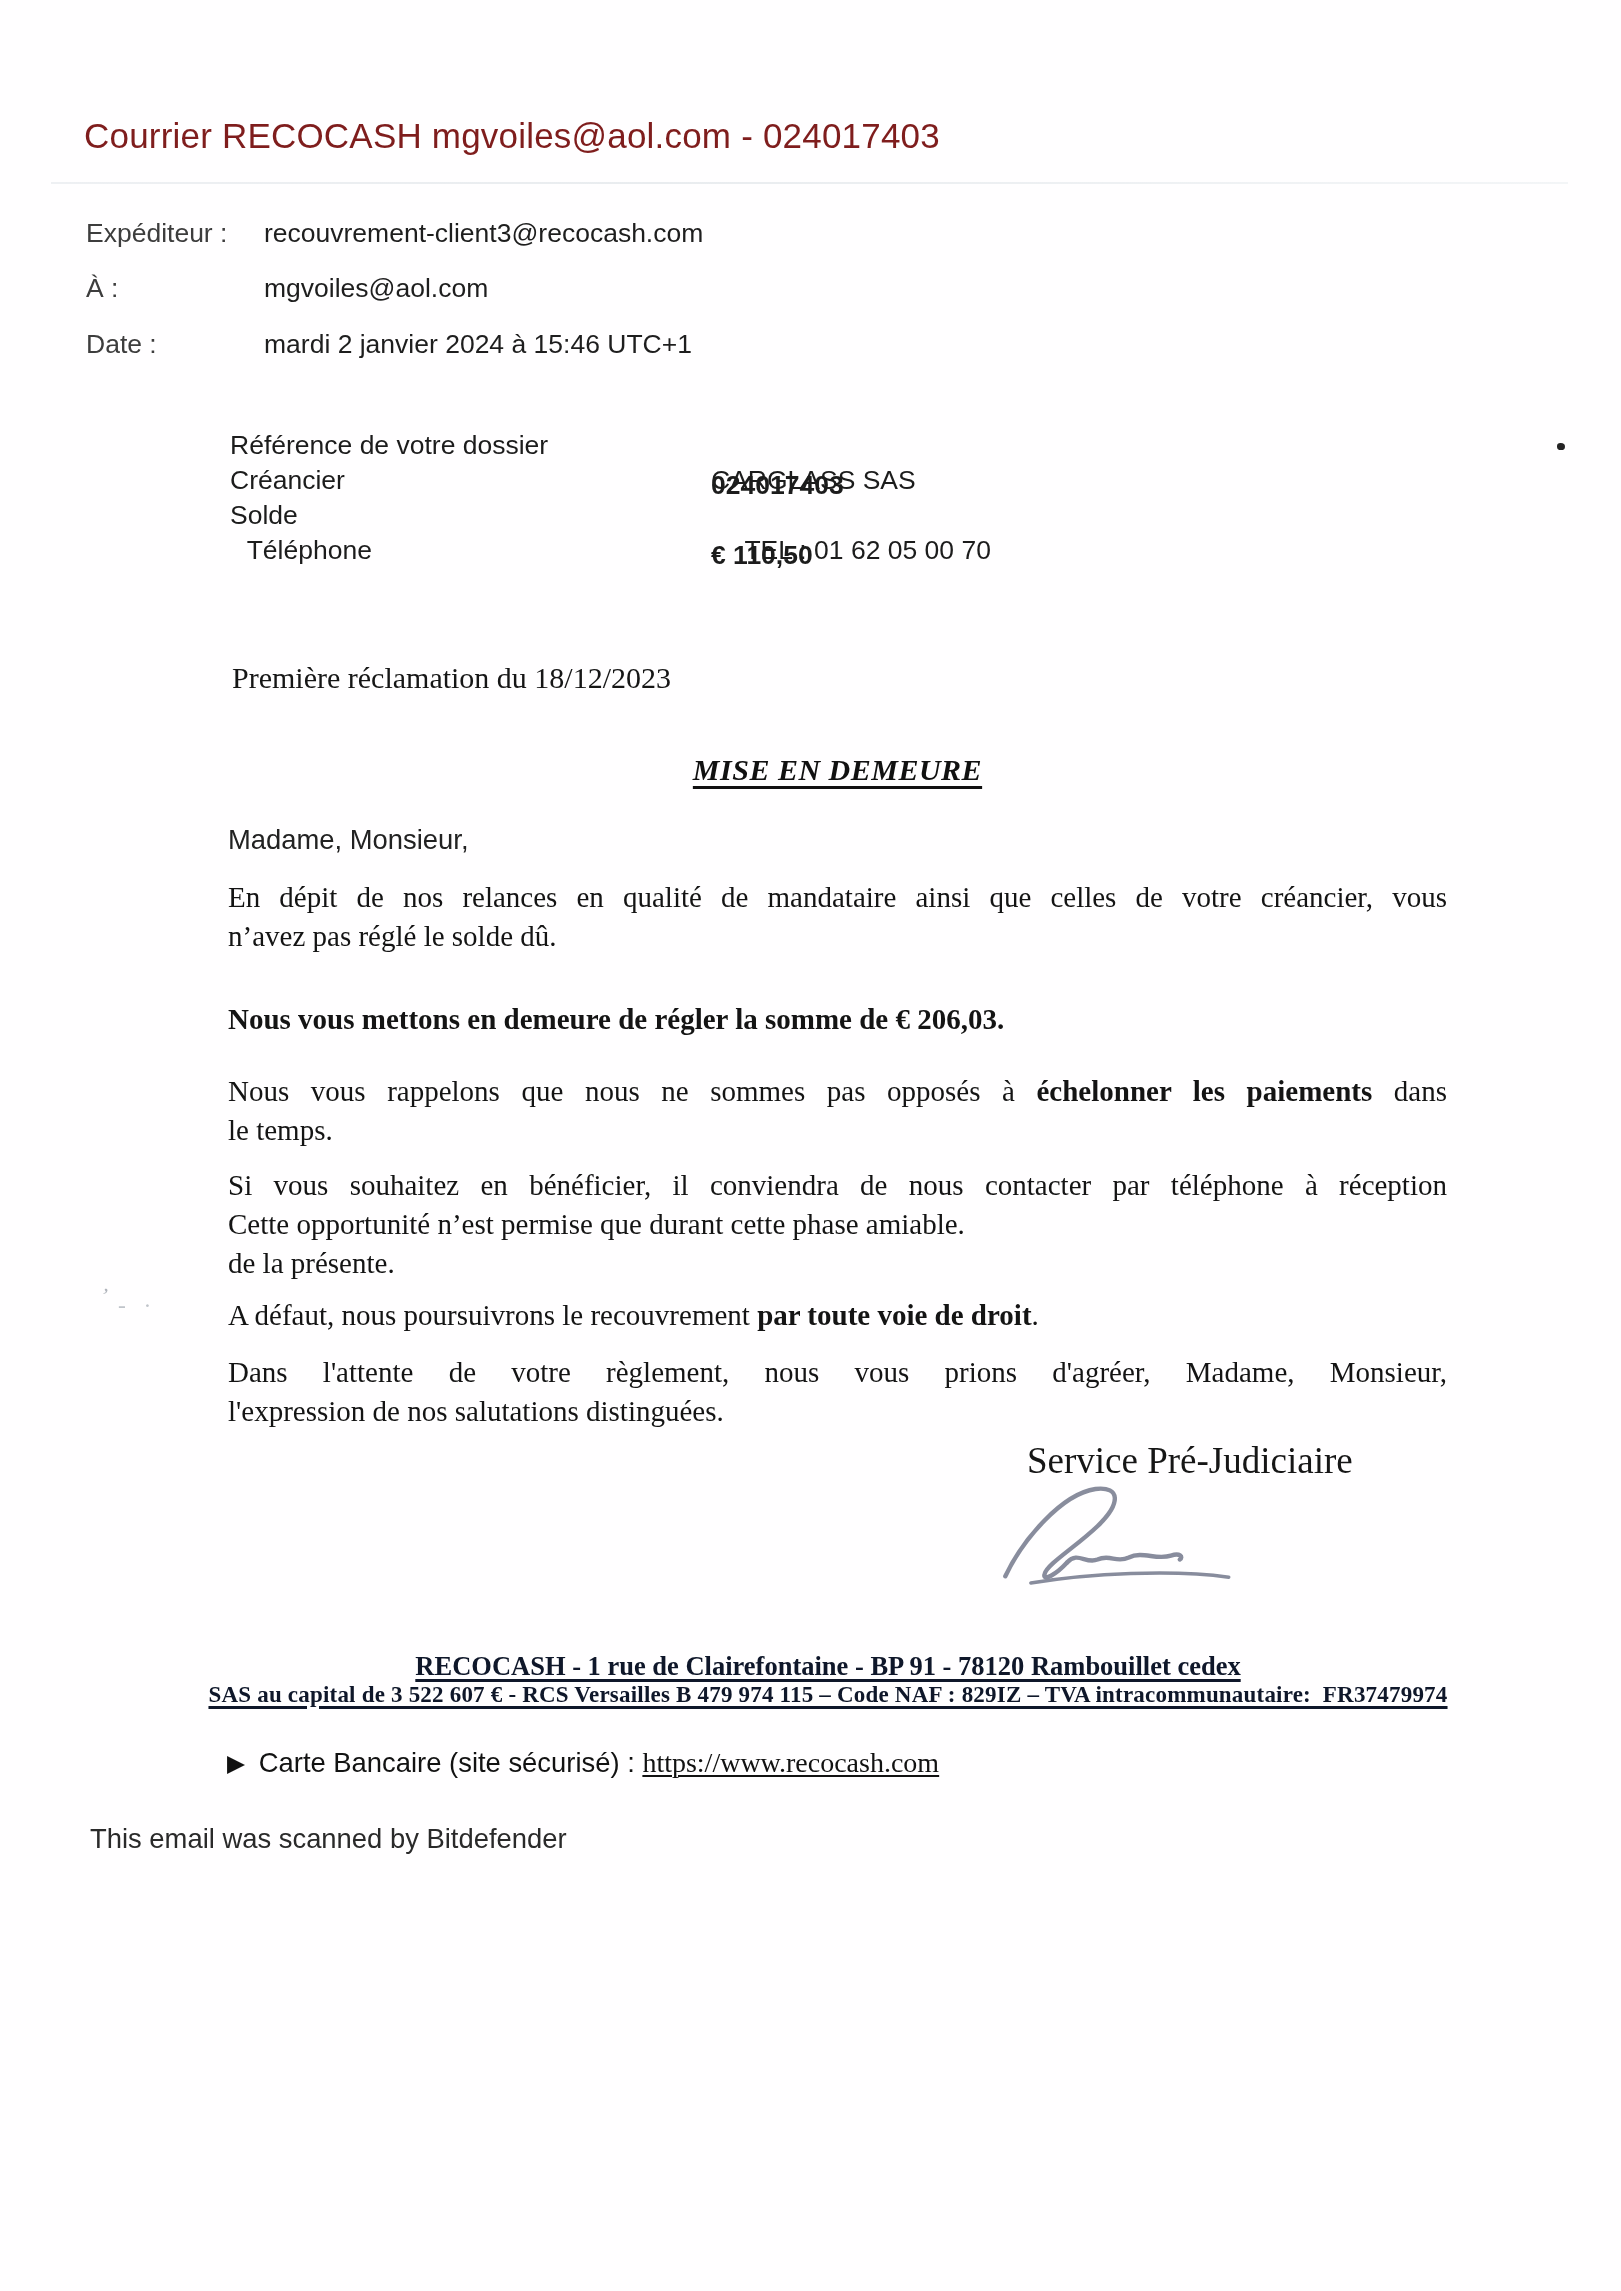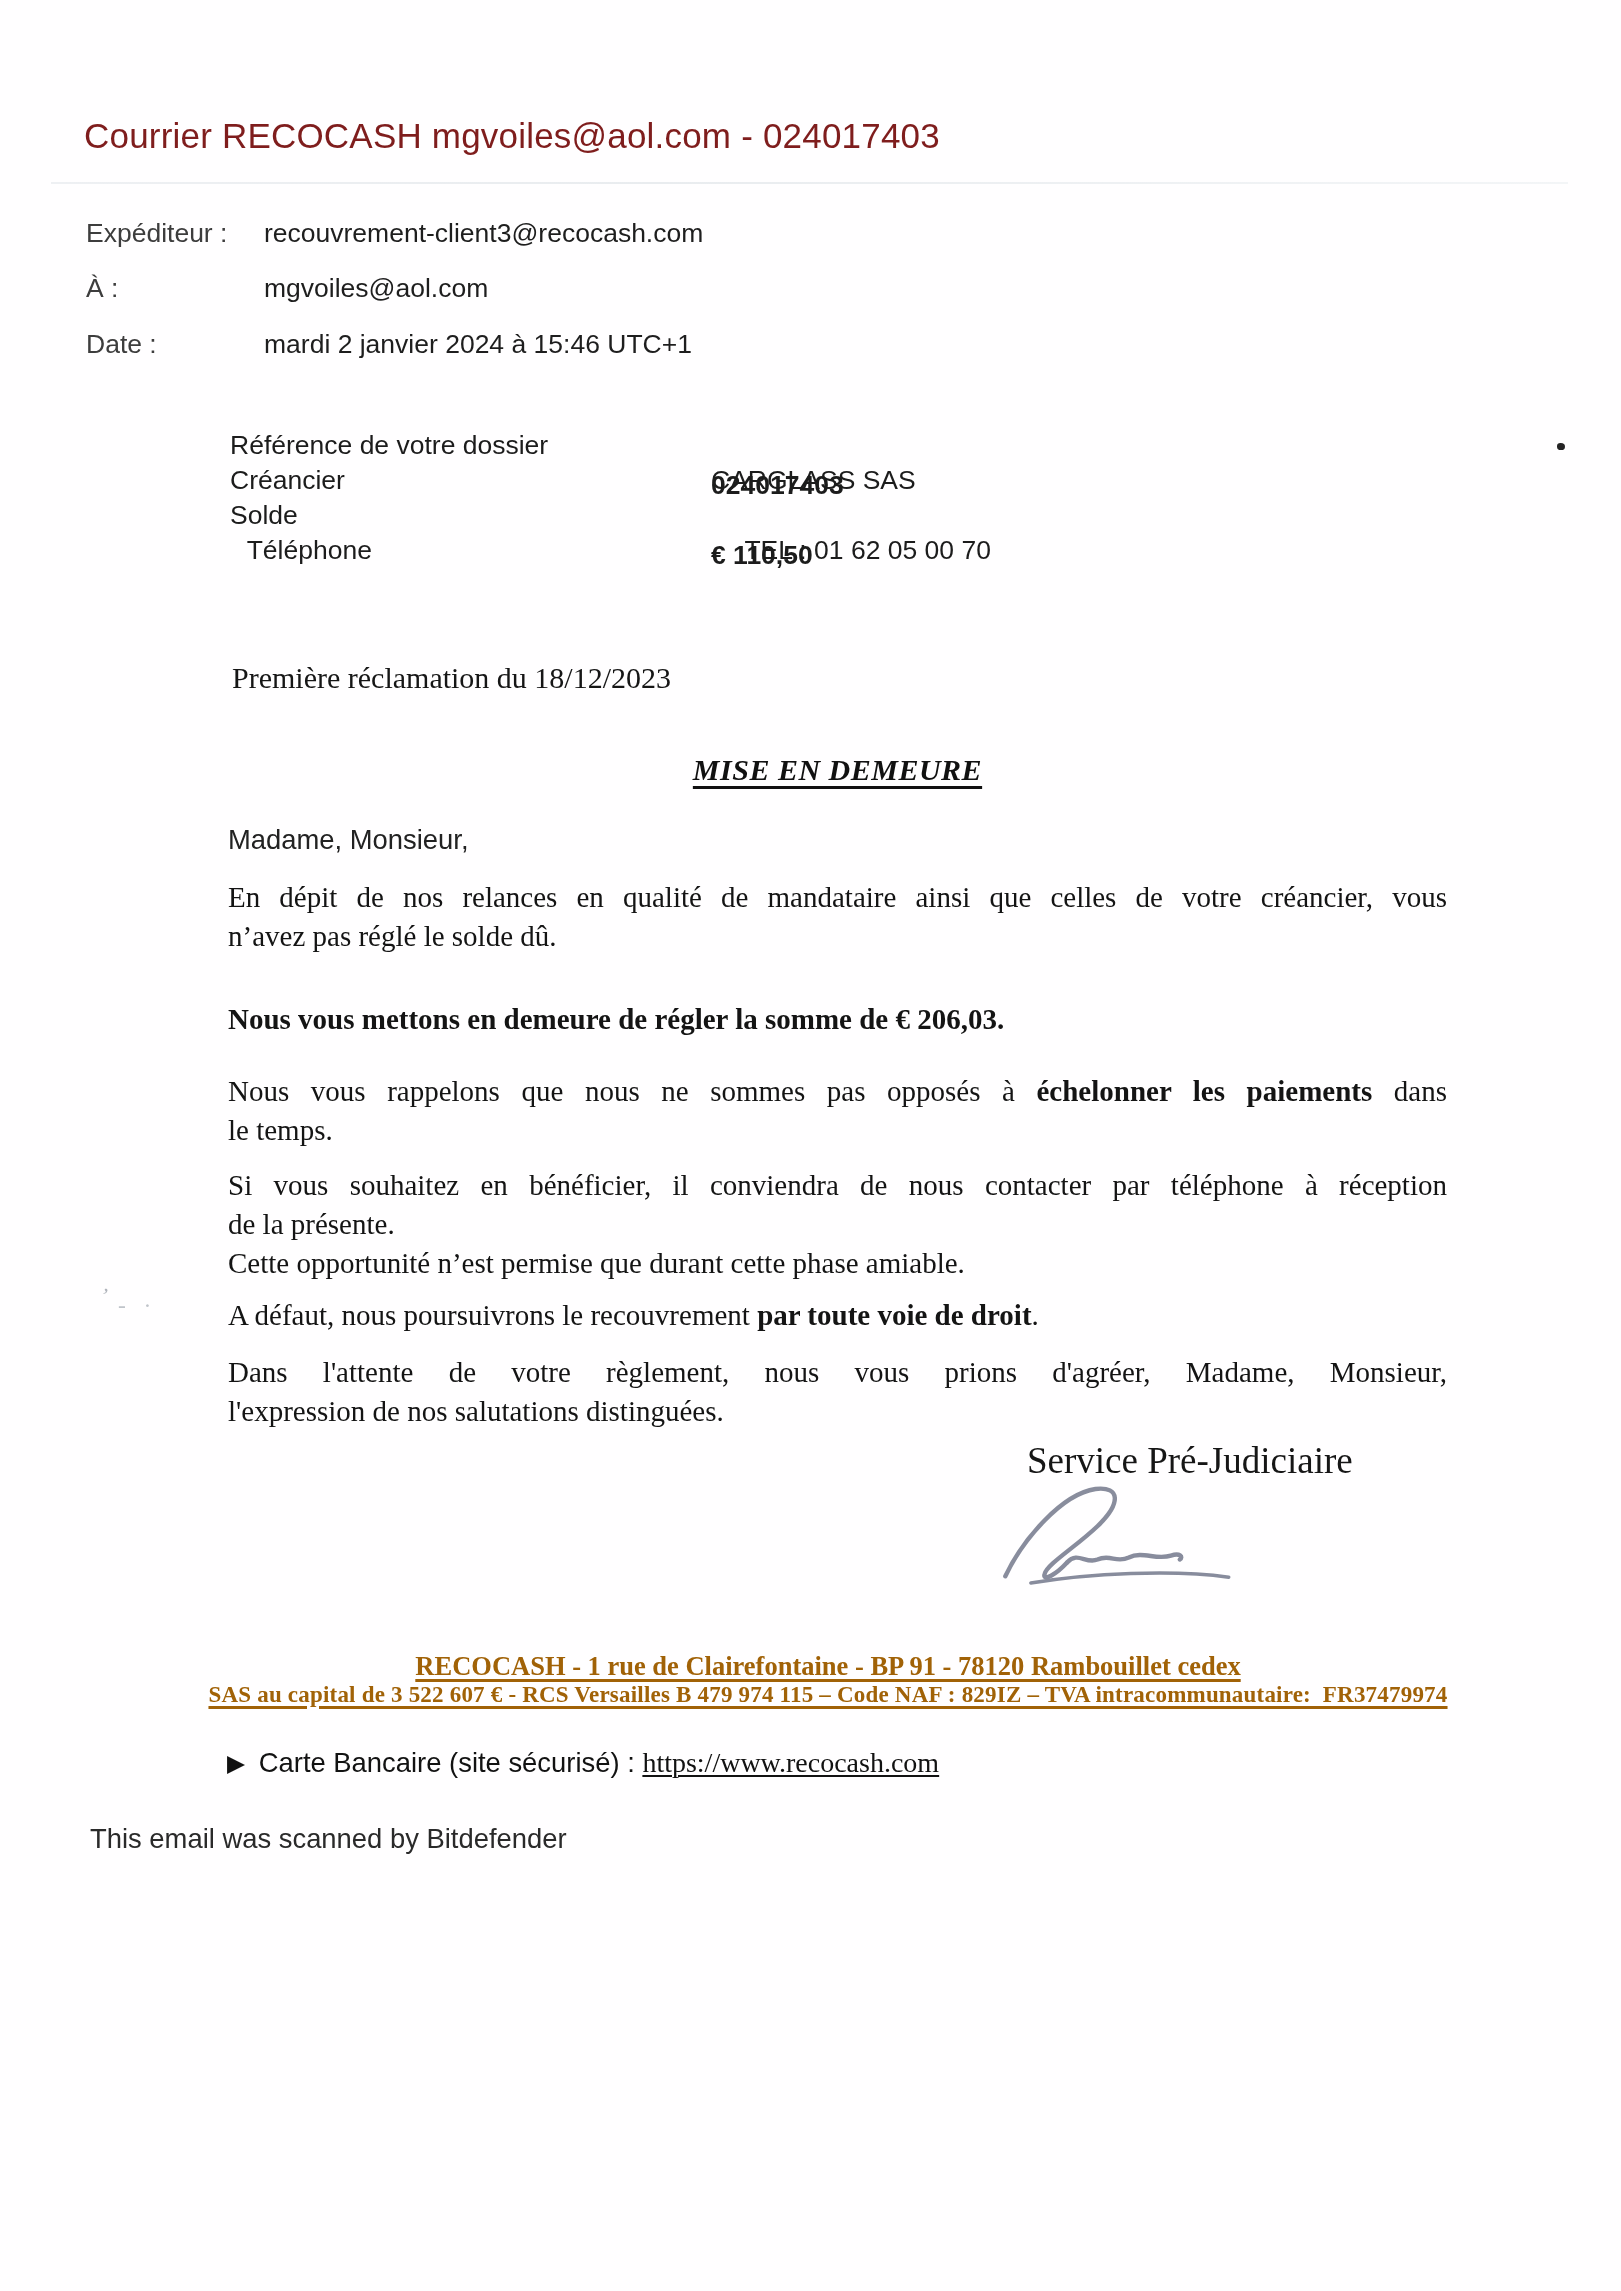--- a/index.html
+++ b/index.html
@@ -41,21 +41,21 @@
     text-decoration:underline;text-decoration-thickness:2.9px;text-underline-offset:5.9px;
     letter-spacing:0.5px;
   }
   .salutation{left:228px;top:824px;font-size:27.4px;color:#222;}
   .para{left:228px;width:1219px;font-size:29px;line-height:39px;color:#141414;}
   .bline{text-align:left;}
   .jst{text-align:justify;text-align-last:justify;}
   .signoff{left:1027px;top:1439px;font-size:37px;color:#161616;white-space:nowrap;}
   .sig-wrap{left:972px;top:1482px;width:294px;height:110px;}
   
-  .foot-center{left:137px;width:1382px;text-align:center;white-space:nowrap;color:#a16207;}
+  .foot-center{left:137px;width:1382px;text-align:center;white-space:nowrap;color:#0f172a;}
   .foot-address{top:1651px;font-size:26.5px;font-weight:bold;text-decoration:underline;text-decoration-thickness:2.5px;text-underline-offset:3.9px;}
   .foot-legal{top:1682px;font-size:23px;font-weight:bold;text-decoration:underline;text-decoration-thickness:2.5px;text-underline-offset:3.9px;letter-spacing:0.2px;}
   .pay-row{left:227px;white-space:nowrap;color:#121212;}
   .pay-virement{top:1707px;font-size:28px;font-family:"Liberation Serif", serif;}
   .pay-carte{top:1747px;font-size:27.4px;font-family:"Liberation Sans", sans-serif;}
   .tri{display:inline-block;font-size:23.5px;margin-right:13.7px;vertical-align:1px;color:#111;font-family:"DejaVu Sans", sans-serif;}
   .carte-link{font-family:"Liberation Serif", serif;font-size:28px;color:#121212;text-decoration:underline;text-decoration-thickness:2px;text-underline-offset:2.9px;}
   .scan-note{left:90px;top:1823px;font-size:27.4px;color:#2a2a2a;}
   
   .dot-artifact{left:1557px;top:443px;width:7.8px;height:6.9px;border-radius:45% 55% 50% 50%;background:#242424;}
@@ -110,22 +110,22 @@
     </div>
   <div class="abs para serif" style="top:1000px;">
       <div class="bline"><b>Nous vous mettons en demeure de régler la somme de € 206,03.</b></div>
     </div>
   <div class="abs para serif" style="top:1072px;">
       <div class="bline jst"><span>Nous vous rappelons que nous ne sommes pas opposés à </span><b>échelonner les paiements</b><span> dans</span></div>
       <div class="bline"><span>le temps.</span></div>
     </div>
   <div class="abs para serif" style="top:1166px;">
       <div class="bline jst"><span>Si vous souhaitez en bénéficier, il conviendra de nous contacter par téléphone à réception</span></div>
+      <div class="bline"><span>Cette opportunité n’est permise que durant cette phase amiable.</span></div>
       <div class="bline"><span>de la présente.</span></div>
-      <div class="bline"><span>Cette opportunité n’est permise que durant cette phase amiable.</span></div>
     </div>
   <div class="abs para serif" style="top:1296px;">
       <div class="bline"><span>A défaut, nous poursuivrons le recouvrement </span><b>par toute voie de droit</b><span>.</span></div>
     </div>
   <div class="abs para serif" style="top:1353px;">
       <div class="bline jst"><span>Dans l'attente de votre règlement, nous vous prions d'agréer, Madame, Monsieur,</span></div>
       <div class="bline"><span>l'expression de nos salutations distinguées.</span></div>
     </div>
 
   <div class="abs signoff serif">Service Pré-Judiciaire</div>

